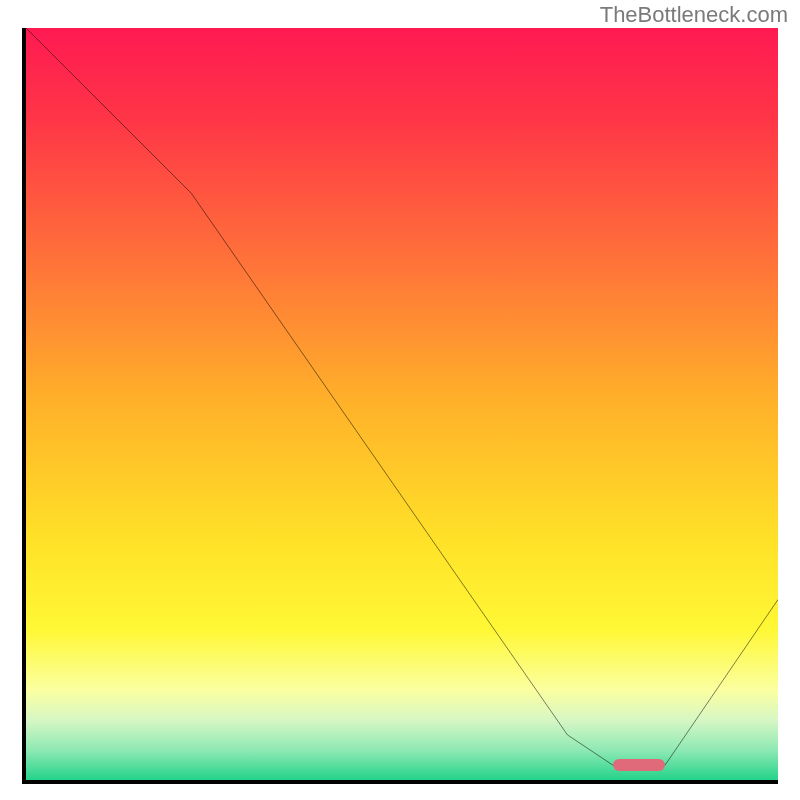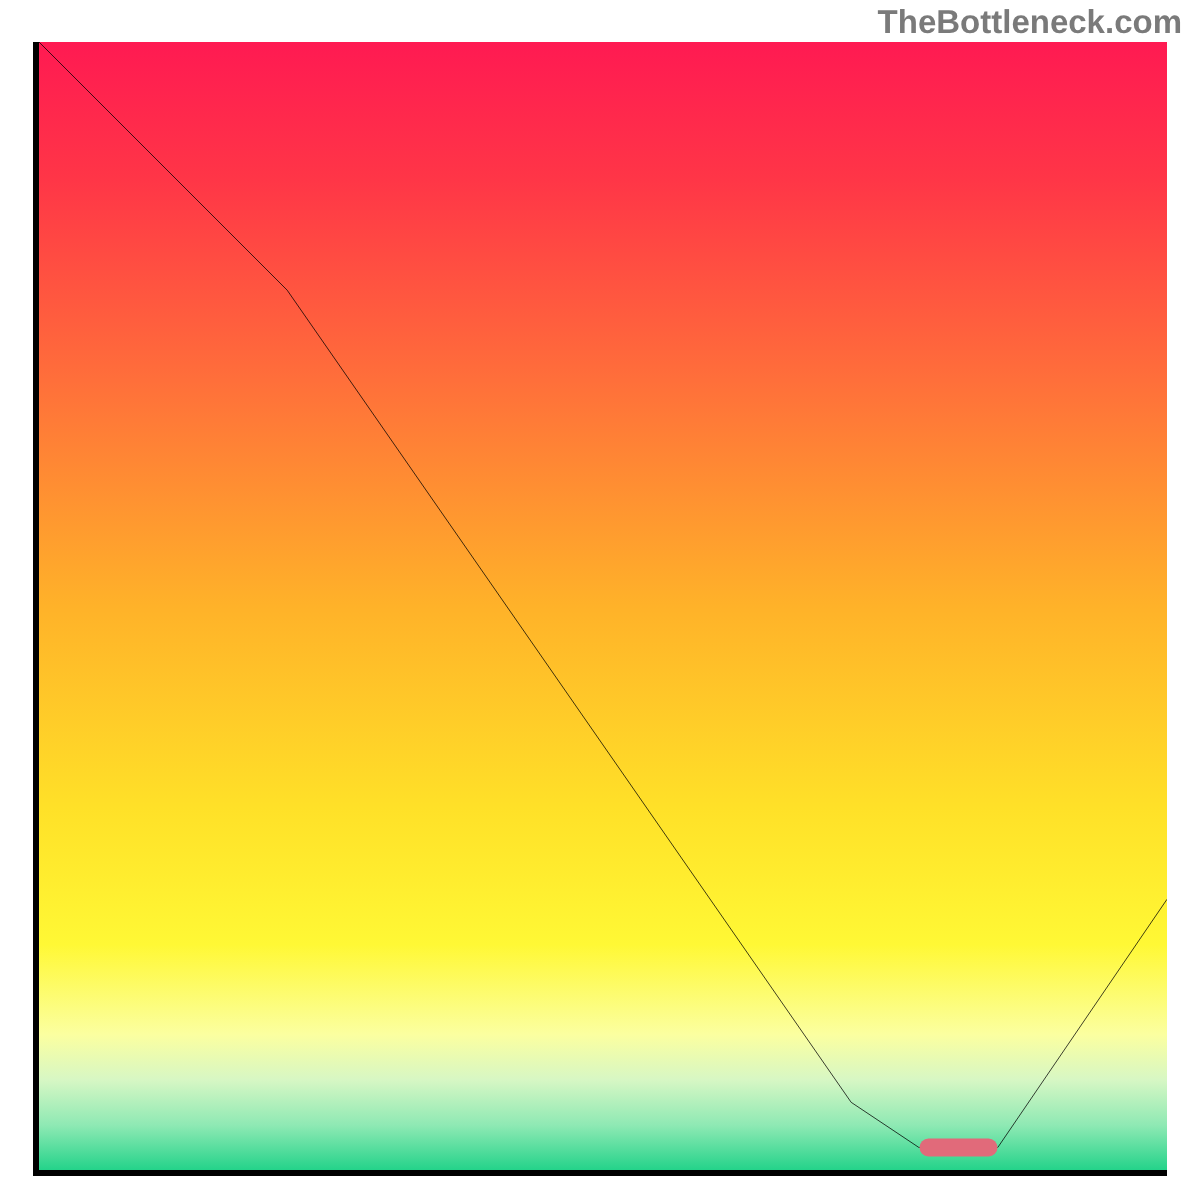--- a/index.html
+++ b/index.html
@@ -13,21 +13,21 @@
   .container {
     position: relative;
     width: 800px;
     height: 800px;
   }
   .watermark {
     position: absolute;
     top: 2px;
     right: 12px;
     font-size: 22px;
-    font-weight: bold;
+    font-weight: normal;
     color: #7a7a7a;
     font-family: Arial, Helvetica, sans-serif;
     z-index: 10;
   }
   .plot-area {
     position: absolute;
     left: 22px;
     top: 28px;
     width: 756px;
     height: 756px;

